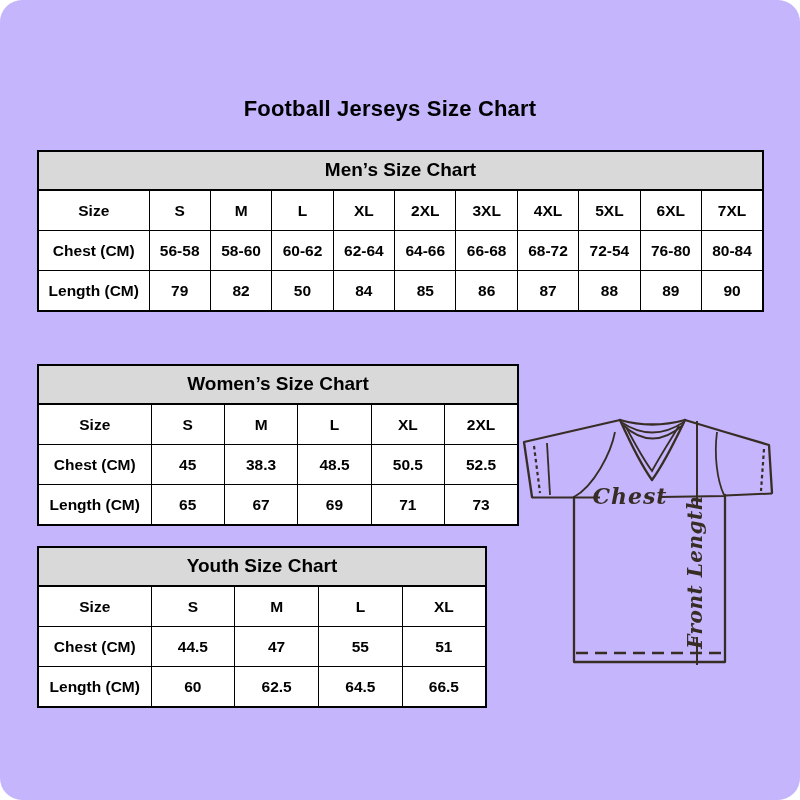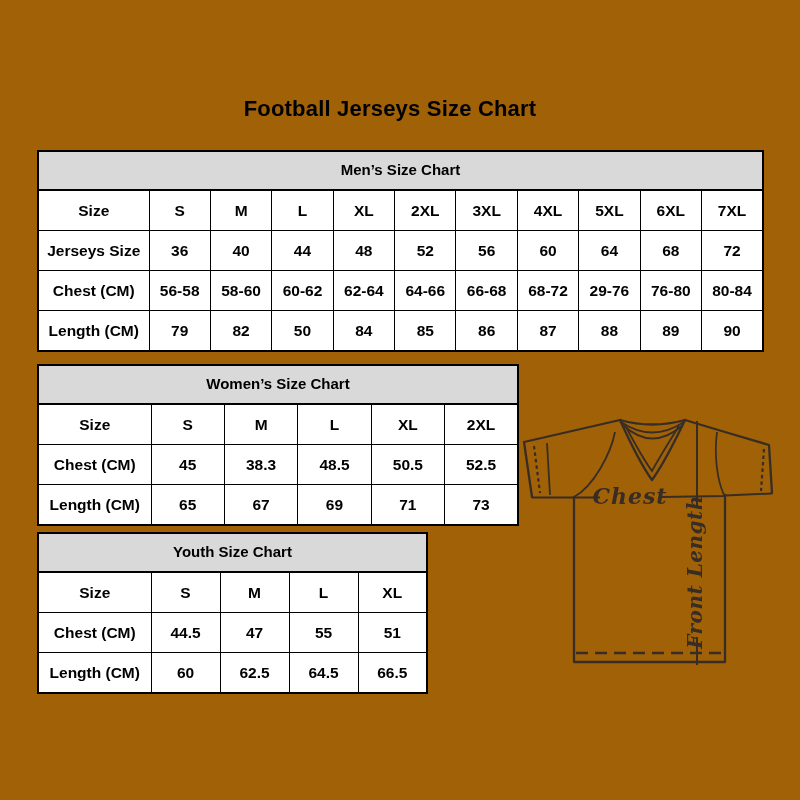--- a/index.html
+++ b/index.html
@@ -1,40 +1,40 @@
 <!DOCTYPE html>
 <html style="--header-bg: #d9d9d9; --jersey-line: #382d25;"><head>
 <meta charset="utf-8">
 <style>
   html,body{margin:0;padding:0;background:#fff;}
   body{width:800px;height:800px;font-family:"Liberation Sans",sans-serif;color:#000;}
-  .canvas{position:relative;width:800px;height:800px;background:#a16207;overflow:hidden;}
+  .canvas{position:relative;width:800px;height:800px;background:#c4b5fd;overflow:hidden;border-radius:22px;}
 
   .page-title{
     position:absolute;top:96px;left:0;width:780px;margin:0;
     text-align:center;font-size:22px;font-weight:bold;letter-spacing:.2px;
   }
 
   table.tbl{
     position:absolute;border-collapse:collapse;table-layout:fixed;
     border:2px solid #000;
   }
   table.tbl th,table.tbl td{
     border:1.5px solid #000;text-align:center;vertical-align:middle;
     font-weight:bold;font-size:15.5px;padding:0;line-height:1.1;
   }
   table.tbl th.section{
     background:var(--header-bg,#d9d9d9);
-    font-size:15px;height:37px;border:2px solid #000;
+    font-size:19px;height:37px;border:2px solid #000;
   }
   table.tbl td{height:39px;background:#fff;}
 
   .men{left:37px;top:150px;width:727px;}
   .women{left:37px;top:364px;width:482px;}
-  .youth{left:37px;top:532px;width:391px;}
+  .youth{left:37px;top:546px;width:450px;}
   .men col.c0{width:111px;}
   .women col.c0{width:113px;}
   .youth col.c0{width:113px;}
 
   .jersey{position:absolute;left:512px;top:405px;width:300px;height:300px;}
   .jersey path,.jersey line{stroke:var(--jersey-line,#382d25);fill:none;}
   .jersey .outline{stroke-width:2.3;stroke-linecap:round;stroke-linejoin:round;}
   .jersey .seam{stroke-width:1.8;}
   .jersey .dash{stroke-width:2.2;stroke-dasharray:3.5,3;}
   .jersey .hemdash{stroke-width:2.4;stroke-dasharray:12,7;}
@@ -80,42 +80,29 @@
           <td>L</td>
           <td>XL</td>
           <td>2XL</td>
           <td>3XL</td>
           <td>4XL</td>
           <td>5XL</td>
           <td>6XL</td>
           <td>7XL</td>
         </tr>
         <tr>
-          <td>Jerseys Size</td>
-          <td>36</td>
-          <td>40</td>
-          <td>44</td>
-          <td>48</td>
-          <td>52</td>
-          <td>56</td>
-          <td>60</td>
-          <td>64</td>
-          <td>68</td>
-          <td>72</td>
-        </tr>
-        <tr>
           <td>Chest (CM)</td>
           <td>56-58</td>
           <td>58-60</td>
           <td>60-62</td>
           <td>62-64</td>
           <td>64-66</td>
           <td>66-68</td>
           <td>68-72</td>
-          <td>29-76</td>
+          <td>72-54</td>
           <td>76-80</td>
           <td>80-84</td>
         </tr>
         <tr>
           <td>Length (CM)</td>
           <td>79</td>
           <td>82</td>
           <td>50</td>
           <td>84</td>
           <td>85</td>

